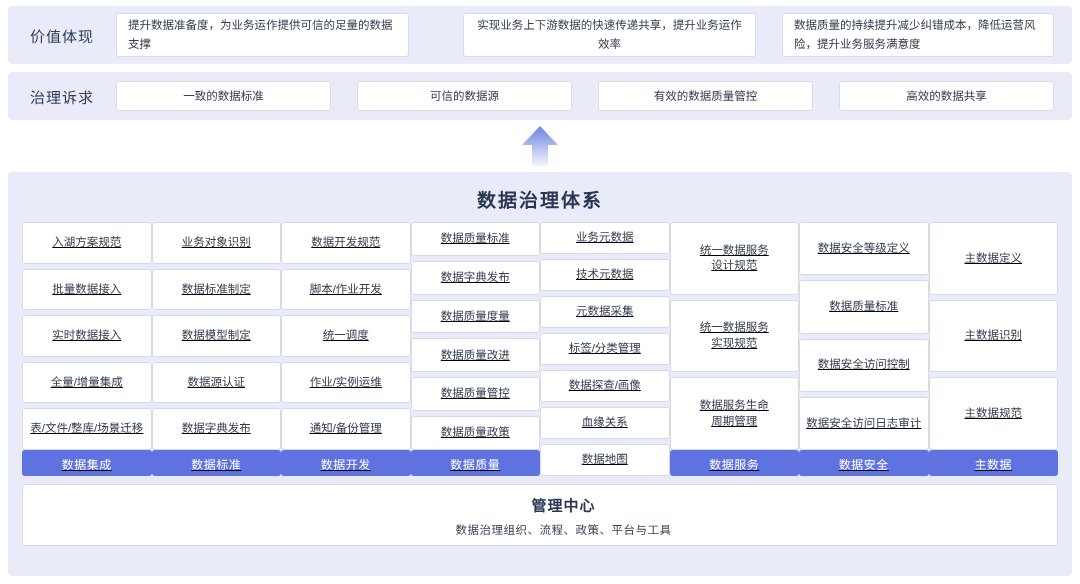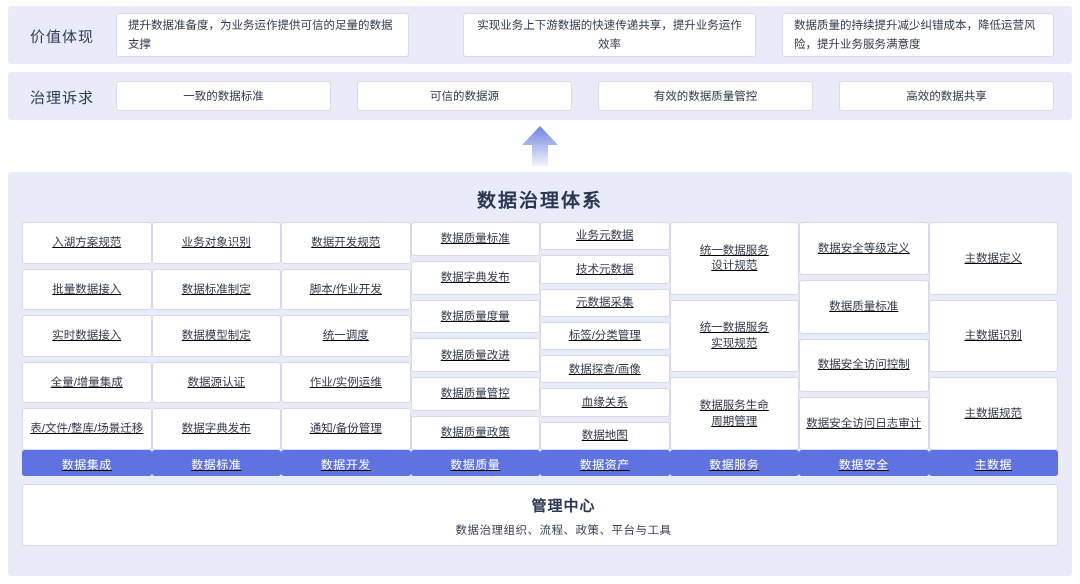--- a/index.html
+++ b/index.html
@@ -261,21 +261,20 @@
       <div class="col">
         <div class="col-items">
           <div class="cell">业务元数据</div>
           <div class="cell">技术元数据</div>
           <div class="cell">元数据采集</div>
           <div class="cell">标签/分类管理</div>
           <div class="cell">数据探查/画像</div>
           <div class="cell">血缘关系</div>
           <div class="cell">数据地图</div>
         </div>
-        <div class="cat-label">数据资产</div>
       </div>
 
       <div class="col">
         <div class="col-items">
           <div class="cell">统一数据服务
 设计规范</div>
           <div class="cell">统一数据服务
 实现规范</div>
           <div class="cell">数据服务生命
 周期管理</div>

